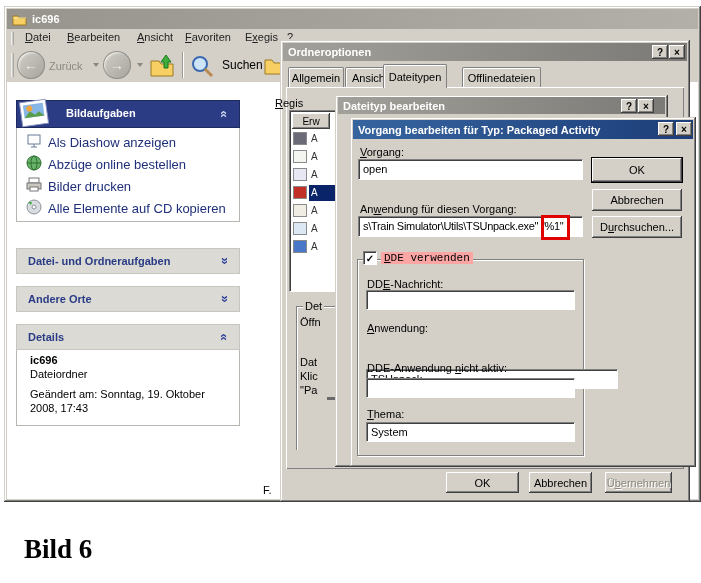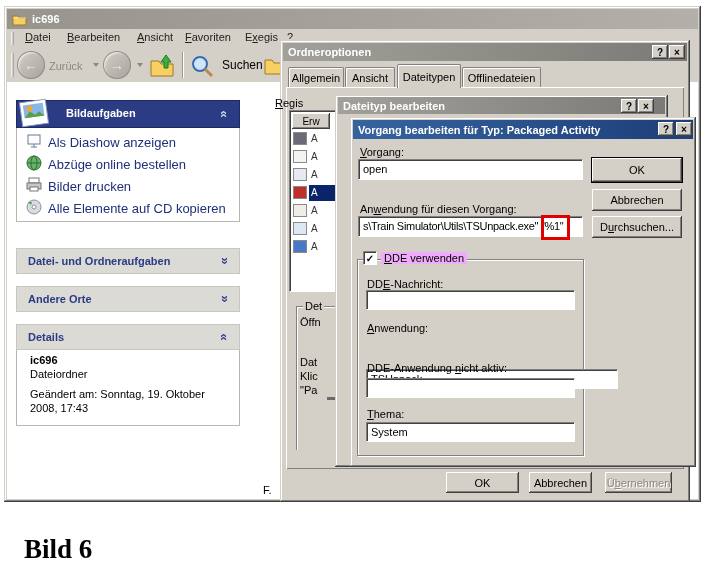--- a/index.html
+++ b/index.html
@@ -168,21 +168,21 @@
 <div class="tbtn" style="left:669px; top:45px; z-index:12;">
     <span>×</span>
   </div>
 
 <div class="tab" style="left:288px; top:67px; width:56px; height:21px; z-index:11;">
     <span>Allgemein</span>
   </div>
 <div class="tab" style="left:345px; top:67px; width:50px; height:21px; z-index:11;">
     <span>Ansicht</span>
   </div>
-<div class="tab" style="left:397px; top:64px; width:64px; height:24px; z-index:13;">
+<div class="tab" style="left:383px; top:64px; width:64px; height:24px; z-index:13;">
     <span>Dateitypen</span>
   </div>
 <div class="tab" style="left:462px; top:67px; width:79px; height:21px; z-index:11;">
     <span>Offlinedateien</span>
   </div>
 <div class="abs" style="left:286px; top:87px; width:398px; height:382px; background:#d4d0c8; box-shadow: inset 1px 1px 0 #fff, inset -1px -1px 0 #808080; z-index:12;"></div>
 
 <span class="label" style="left:275px; top:97px; z-index:13;text-align:right;"><span class="u">R</span><span>egis</span></span>
 
 <div class="abs" style="left:289px; top:110px; width:120px; height:182px; background:#fff; border:1px solid; border-color:#808080 #fff #fff #808080; box-shadow: inset 1px 1px 0 #404040; overflow:hidden; z-index:13;">
@@ -262,21 +262,21 @@
 <div class="btn" style="left:592px; top:216px; width:90px; height:22px; z-index:31;">
     <span>D</span>
     <span class="u">u</span>
     <span>rchsuchen...</span>
   </div>
 
 <div class="group" style="left:357px; top:259px; width:227px; height:197px; z-index:31;"></div>
 <div class="abs" style="left:363px; top:251px; width:14px; height:14px; background:#fff; border:1px solid; border-color:#808080 #fff #fff #808080; box-shadow: inset 1px 1px 0 #404040; z-index:32; display:flex; align-items:center; justify-content:center; font-size:10px; font-weight:bold;">
     <span>✓</span>
   </div>
-<span class="label" style="left:381px; top:252px; background:#f0abfc; padding:0 3px; z-index:32;"><span class="u">D</span><span>DE verwenden</span></span>
+<span class="label" style="left:381px; top:252px; background:#fca5a5; padding:0 3px; z-index:32;font-family:Liberation Mono, monospace;"><span class="u">D</span><span>DE verwenden</span></span>
 
 <span class="label" style="left:367px; top:278px; z-index:32;"><span>DD</span><span class="u">E</span><span>-Nachricht:</span></span>
 <div class="input" style="left:366px; top:290px; width:209px; height:20px; z-index:32;"></div>
 
 <span class="label" style="left:367px; top:322px; z-index:32;"><span class="u">A</span><span>nwendung:</span></span>
 <div class="input" style="left:366px; top:334px; width:252px; height:20px; z-index:32;margin-top:35px;">TSUnpack</div>
 
 <span class="label" style="left:367px; top:362px; z-index:32;"><span>DDE-Anwendung </span><span class="u">n</span><span>icht aktiv:</span></span>
 <div class="input" style="left:366px; top:378px; width:209px; height:20px; z-index:32;"></div>
 

